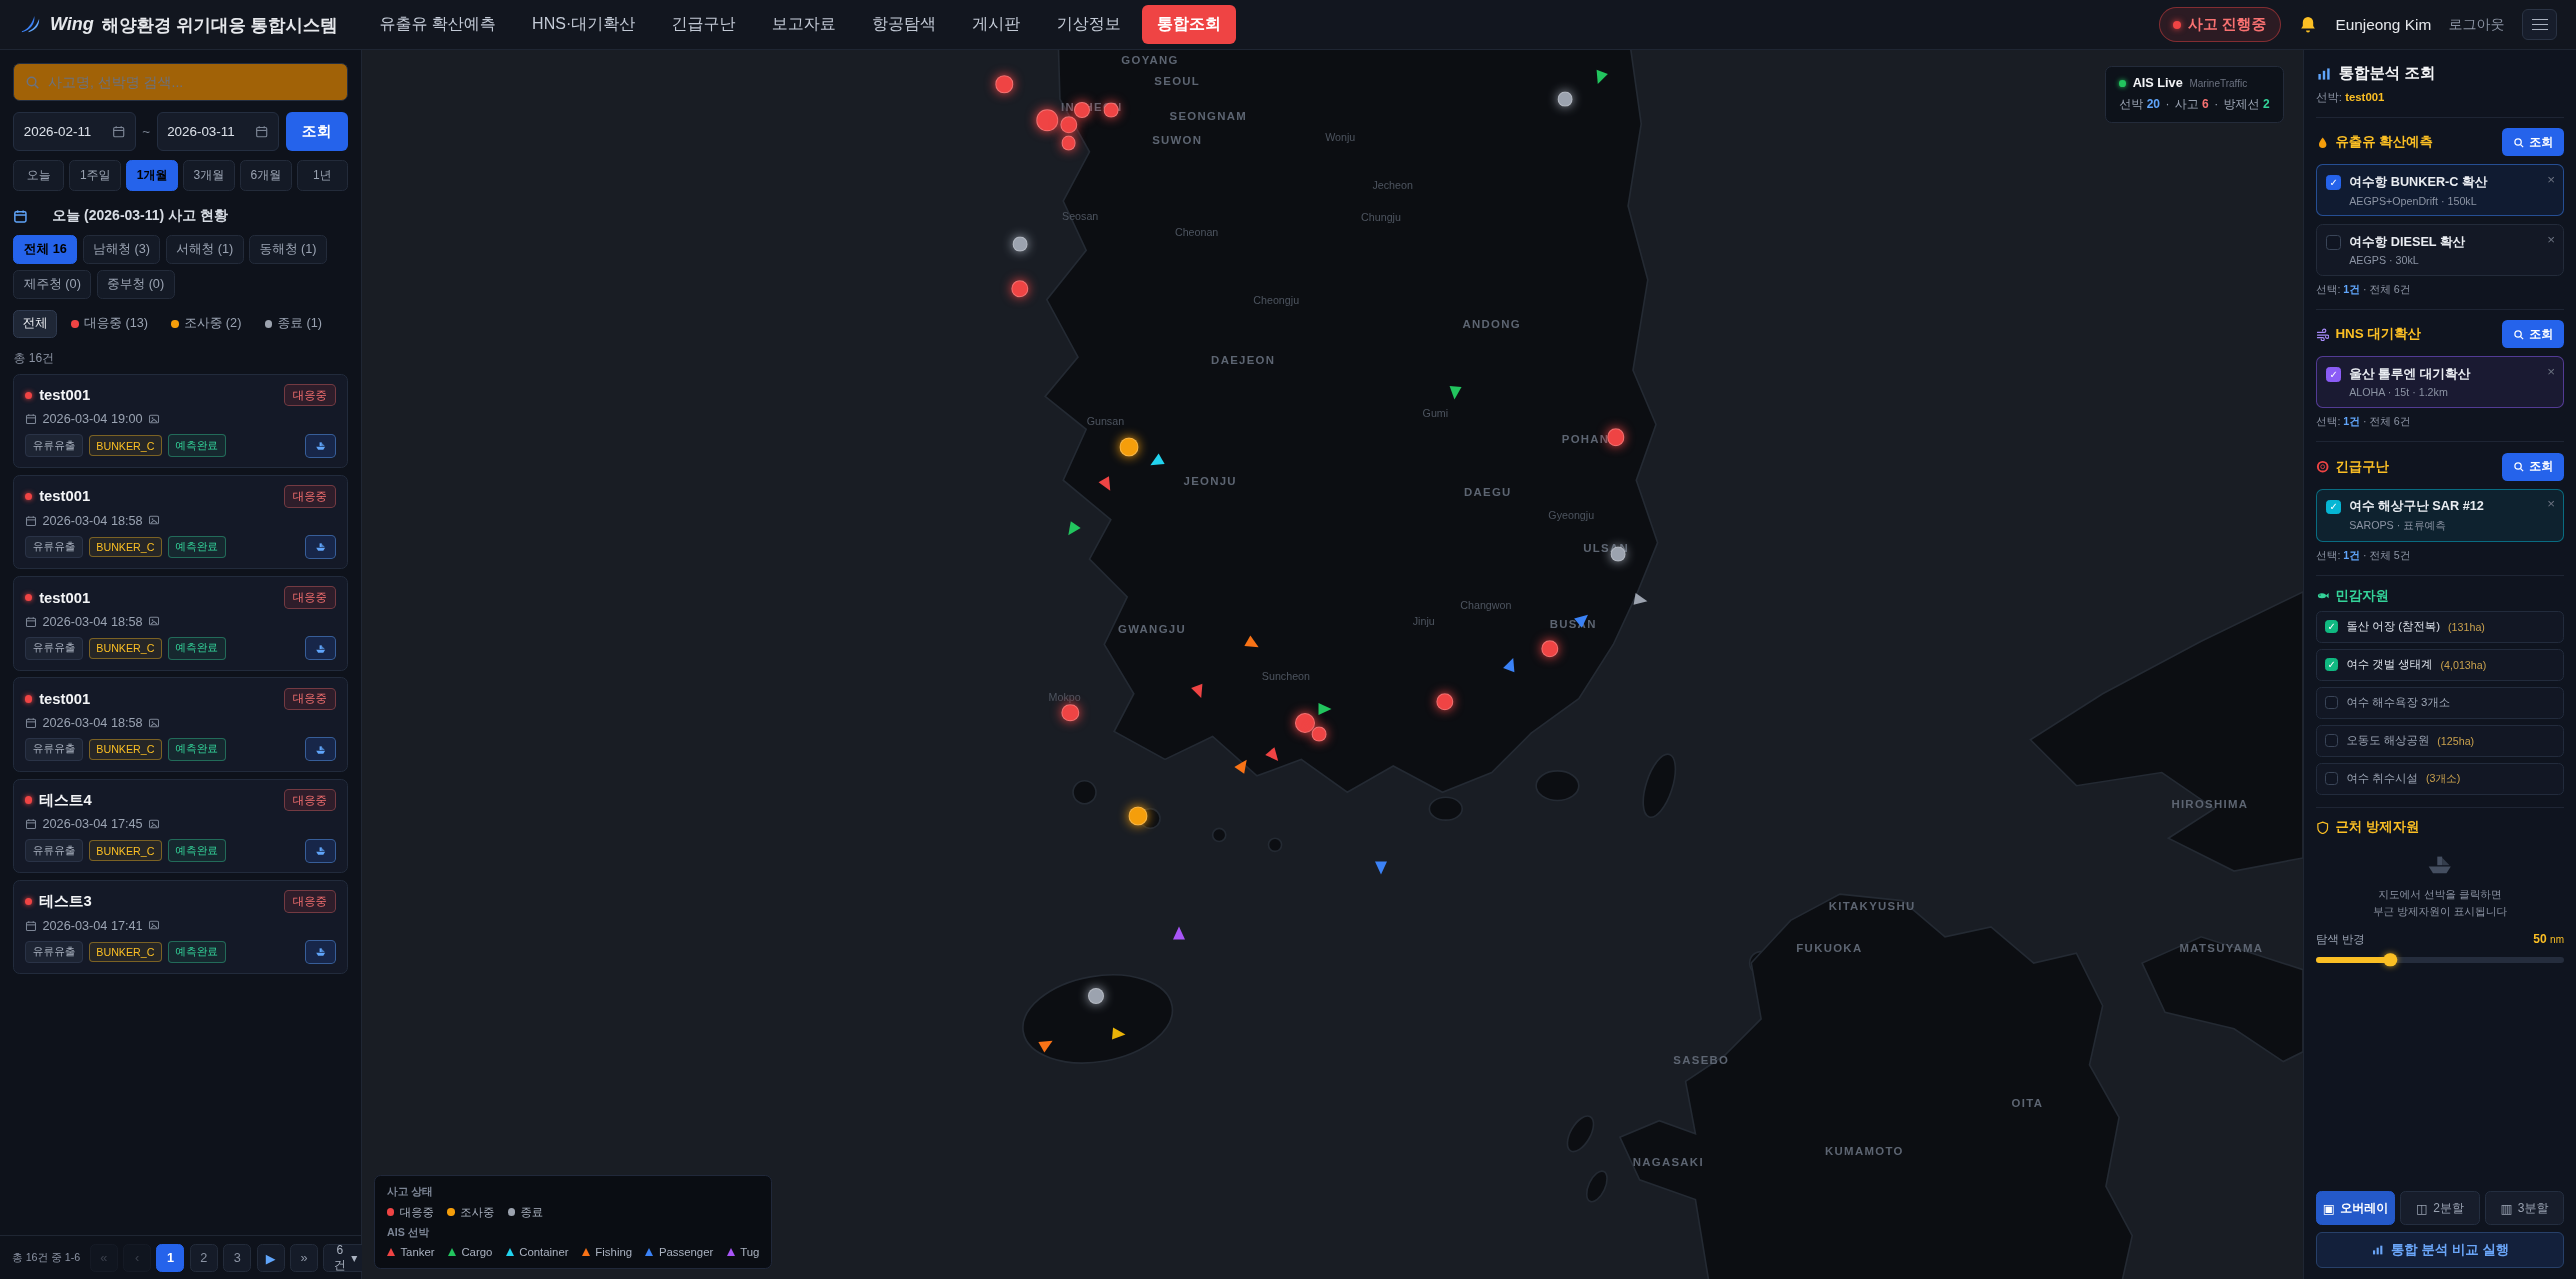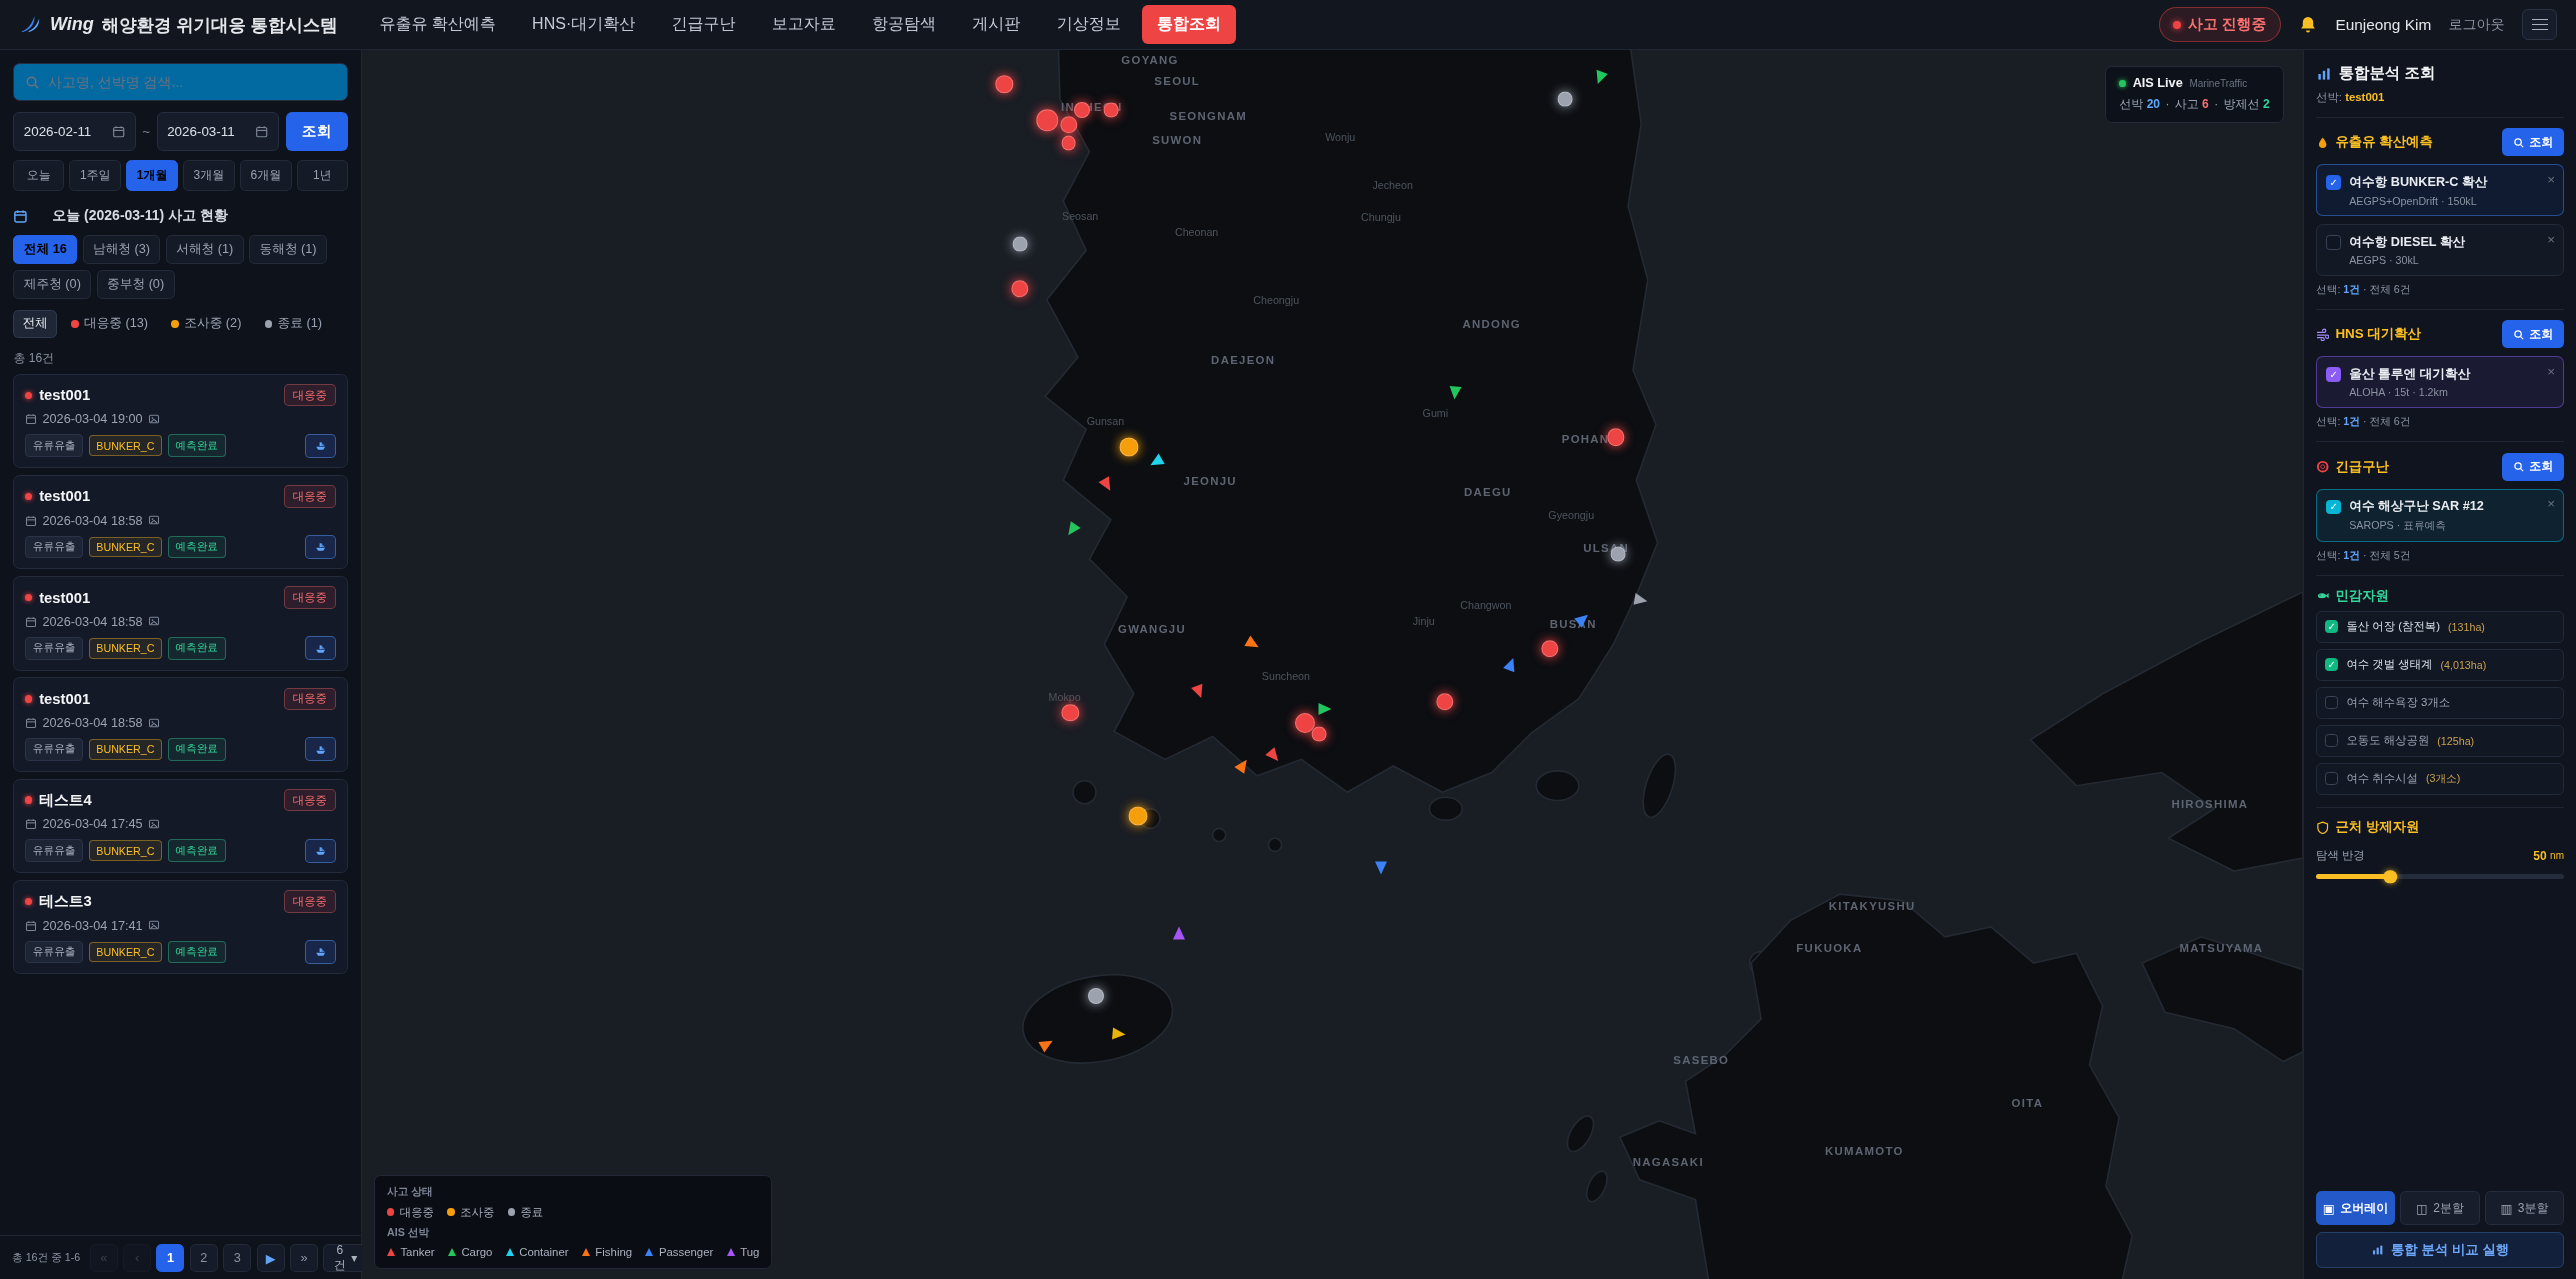--- a/index.html
+++ b/index.html
@@ -32,21 +32,21 @@
   .hamburger { width:35px; height:31px; border-radius:6px; border:0.7px solid #2a3344; background:#171d2b;
     display:flex; flex-direction:column; justify-content:center; gap:4px; align-items:center; cursor:pointer; }
   .hamburger i { display:block; width:16px; height:1.3px; background:#aab2c0; }
 
   
   .page-body { display:flex; height:1230px; }
 
   
   .left { width:362px; background:#0e121b; border-right:0.7px solid #1f2633;
     display:flex; flex-direction:column; padding:13.4px 13.4px 0 13.4px; }
-  .search-box { display:flex; align-items:center; gap:8px; height:38px; background:#0369a1;
+  .search-box { display:flex; align-items:center; gap:8px; height:38px; background:#a16207;
     border:0.7px solid #242e40; border-radius:6.7px; padding:0 10.7px; }
   .search-box svg { width:14.8px; height:14.8px; color:#6b7280; flex:none; }
   .search-box input { background:none; border:none; outline:none; color:#e5e7eb;
     font-size:14px; font-family:inherit; width:100%; }
   .search-box input::placeholder { color:#6b7280; }
   .date-row { display:flex; align-items:center; gap:6.7px; margin-top:10.7px; }
   .date-input { flex:1; height:39px; background:#161c29; border:0.7px solid #242e40; border-radius:6px;
     display:flex; align-items:center; justify-content:space-between; padding:0 9.4px; font-size:13.4px; color:#dbe0e8; cursor:pointer; }
   .date-input svg { width:13.4px; height:13.4px; color:#7c8595; }
   .date-sep { color:#7c8595; font-size:13.4px; }
@@ -832,20 +832,29 @@
         </div>
     </section>
 
     <section class="rs-section">
       <div class="sec-head">
         <svg viewBox="0 0 18 18" style="color:#fbbf24">
           <path d="M9 1.5 L15.5 4 V9 C15.5 13 12.8 15.8 9 17 C5.2 15.8 2.5 13 2.5 9 V4 Z" fill="none" stroke="currentColor" stroke-width="1.6"></path>
         </svg>
         <span class="sec-title amber">근처 방제자원</span>
       </div>
+      <div class="cleanup-hint">
+        <svg viewBox="0 0 24 24">
+          <path d="M3 15 h18 l-3.5 5.5 h-11 Z" fill="currentColor"></path>
+          <rect x="10" y="7" width="4" height="7" fill="currentColor"></rect>
+          <path d="M14 8 l6 6 h-6 Z" fill="currentColor" opacity="0.7"></path>
+        </svg>
+        <div>지도에서 선박을 클릭하면</div>
+        <div>부근 방제자원이 표시됩니다</div>
+      </div>
       <div class="radius-row">
         <span class="radius-label">탐색 반경</span>
         <span class="radius-val">50</span>
         <span class="radius-unit">nm</span>
       </div>
       <div class="slider">
         <div class="slider-fill" style="width: 30%;"></div>
         <div class="slider-thumb" style="left: 30%;"></div>
       </div>
     </section>

